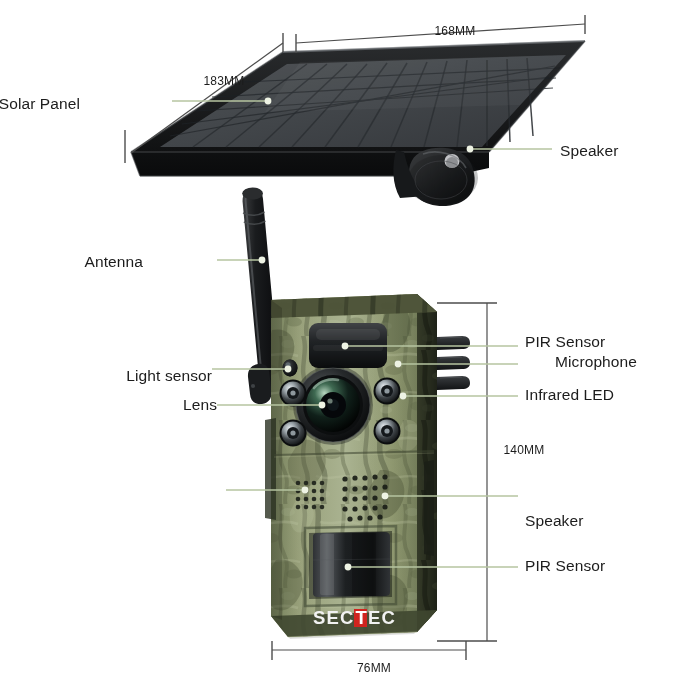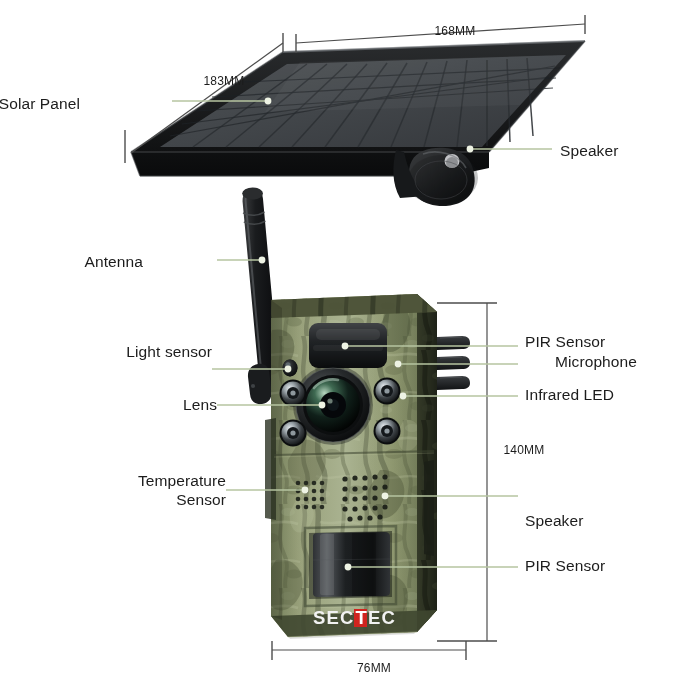--- a/index.html
+++ b/index.html
@@ -422,20 +422,18 @@
   <div class="dim c" style="left:224px;top:81px;transform:translate(-50%,-50%);">183MM</div>
   <div class="dim c" style="left:508px;top:450px;transform:translate(-50%,-50%);margin-left:16px;">140MM</div>
   <div class="dim c" style="left:374px;top:668px;transform:translate(-50%,-50%);">76MM</div>
 
   <div class="label r" style="left:80px;top:94px;transform:translate(-100%,0);">Solar Panel</div>
   <div class="label l" style="left:560px;top:141px;">Speaker</div>
   <div class="label r" style="left:143px;top:252px;transform:translate(-100%,0);">Antenna</div>
   <div class="label l" style="left:525px;top:332px;">PIR Sensor</div>
   <div class="label l" style="left:525px;top:352px;margin-left:30px;">Microphone</div>
   <div class="label l" style="left:525px;top:385px;">Infrared LED</div>
-  <div class="label r" style="left:212px;top:342px;transform:translate(-100%,0);">Light sensor</div>
+  <div class="label r" style="left:212px;top:366px;transform:translate(-100%,0);">Light sensor</div>
   <div class="label r" style="left:217px;top:395px;transform:translate(-100%,0);">Lens</div>
-  <div class="label r" style="left:226px;top:471px;transform:translate(-100%,0);">Temperature
-Sensor</div>
   <div class="label l" style="left:525px;top:511px;">Speaker</div>
   <div class="label l" style="left:525px;top:556px;">PIR Sensor</div>
 
 </div>
 
 </body></html>

